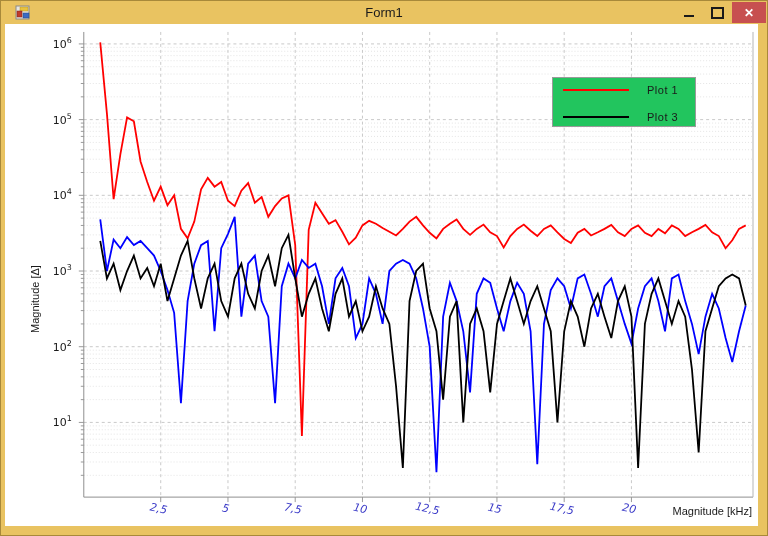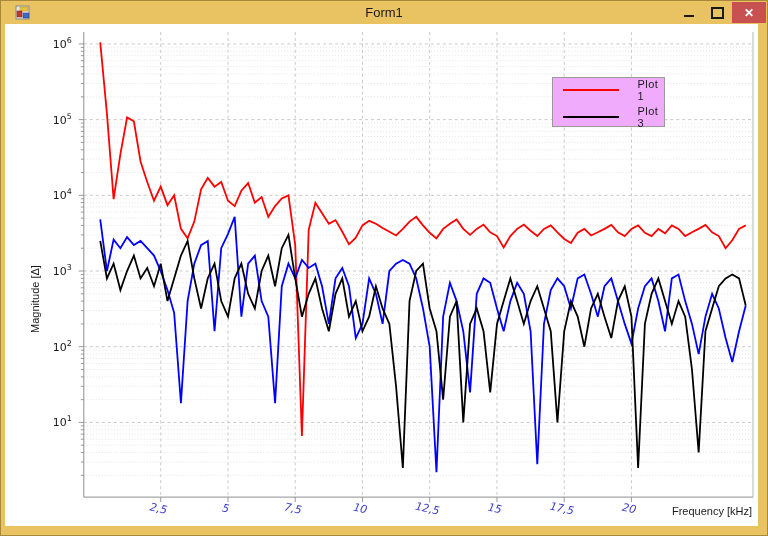--- a/index.html
+++ b/index.html
@@ -13,21 +13,21 @@
   .min-glyph{width:10px;height:2px;background:#1a1a1a;margin-top:6px;}
   .max-glyph{width:9px;height:8px;border:2px solid #1a1a1a;background:transparent;}
   .wbtn.close{width:34px;background:#c75050;}
   .close-glyph{color:#fff;font-size:12px;font-weight:bold;line-height:1;}
   .content{position:absolute;left:4px;top:23px;right:9px;bottom:9px;background:#fff;}
   .content svg{position:absolute;inset:0;width:100%;height:100%;}
   svg text{font-family:"DejaVu Sans",sans-serif;}
   .ylabel{position:absolute;left:24px;top:309px;transform-origin:0 0;transform:rotate(-90deg);
     white-space:nowrap;font-size:11px;color:#1a1a1a;}
   .xlabel{position:absolute;right:6px;top:481px;font-size:11px;color:#1a1a1a;}
-  .legend{position:absolute;left:547px;top:53px;width:113px;height:50px;background:#f0abfc;
+  .legend{position:absolute;left:547px;top:53px;width:144px;height:50px;background:#22c55e;
     border:1px solid #9a9a9a;box-sizing:border-box;padding:5px 0 3px 0;
     display:flex;flex-direction:column;justify-content:space-between;gap:10px;}
   .lrow{display:flex;align-items:center;height:13px;}
   .lline{width:66px;height:2px;margin-left:10px;}
   .ltext{margin-left:18px;font-size:11px;letter-spacing:0.5px;color:#1a1a1a;}
 </style>
 </head>
 <body>
 
 <div class="window">
@@ -202,21 +202,21 @@
             <rect x="79" y="8" width="671" height="467"></rect>
           </clipPath>
         </defs>
         <g clip-path="url(#plotclip)">
           <polyline points="95.5,18.4 102.2,90.0 108.9,175.8 115.7,130.7 122.4,93.8 129.2,97.7 135.9,138.0 142.6,158.6 149.4,177.4 156.1,163.3 162.9,181.9 169.6,172.0 176.4,205.7 183.1,215.2 189.8,198.4 196.6,166.0 203.3,154.5 210.1,163.3 216.8,158.6 223.6,177.4 230.3,182.8 237.0,167.4 243.8,159.7 250.5,179.4 257.3,173.7 264.0,193.6 270.8,182.8 277.5,175.1 284.2,172.0 291.0,222.0 297.7,413.7 304.5,206.7 311.2,179.4 317.9,190.0 324.7,200.6 331.4,196.9 338.2,208.6 344.9,221.2 351.7,214.6 358.4,202.2 365.1,197.6 371.9,200.6 378.6,204.8 385.4,208.6 392.1,212.3 398.9,205.7 405.6,198.4 412.3,193.6 419.1,202.2 425.8,209.6 432.6,215.2 439.3,205.7 446.1,200.6 452.8,196.2 459.5,205.7 466.3,211.7 473.0,205.7 479.8,201.4 486.5,209.1 493.3,212.9 500.0,224.3 506.7,212.9 513.5,205.7 520.2,201.4 527.0,207.6 533.7,212.9 540.4,205.7 547.2,202.2 553.9,209.1 560.7,215.8 567.4,219.8 574.2,209.6 580.9,205.7 587.6,212.3 594.4,209.1 601.1,205.7 607.9,201.8 614.6,209.1 621.4,212.9 628.1,205.7 634.8,202.2 641.6,209.6 648.3,212.9 655.1,205.7 661.8,210.1 668.6,202.2 675.3,205.7 682.0,212.9 688.8,209.1 695.5,205.7 702.3,201.8 709.0,209.1 715.7,212.9 722.5,225.1 729.2,217.1 736.0,205.7 742.7,202.2" fill="none" stroke="#ff0000" stroke-width="1.8"></polyline>
           <polyline points="95.5,196.2 102.2,248.0 108.9,216.5 115.7,225.1 122.4,214.0 129.2,222.0 135.9,217.8 142.6,225.1 149.4,232.5 156.1,248.0 162.9,267.1 169.6,290.0 176.4,380.6 183.1,278.2 189.8,240.6 196.6,222.0 203.3,217.8 210.1,308.5 216.8,225.1 223.6,210.7 230.3,193.6 237.0,293.8 243.8,240.6 250.5,232.5 257.3,278.2 264.0,293.8 270.8,380.6 277.5,263.3 284.2,240.6 291.0,255.4 297.7,236.9 304.5,244.9 311.2,240.6 317.9,263.3 324.7,301.1 331.4,255.4 338.2,244.9 344.9,263.3 351.7,315.3 358.4,301.1 365.1,255.4 371.9,270.9 378.6,301.1 385.4,248.0 392.1,240.6 398.9,236.9 405.6,240.6 412.3,255.4 419.1,285.6 425.8,324.0 432.6,450.0 439.3,293.8 446.1,259.8 452.8,278.2 459.5,308.5 466.3,369.8 473.0,270.9 479.8,255.4 486.5,259.8 493.3,285.6 500.0,308.5 506.7,278.2 513.5,259.8 520.2,270.9 527.0,308.5 533.7,442.0 540.4,301.1 547.2,267.1 553.9,255.4 560.7,263.3 567.4,285.6 574.2,255.4 580.9,251.5 587.6,270.9 594.4,293.8 601.1,263.3 607.9,255.4 614.6,278.2 621.4,301.1 628.1,320.9 634.8,285.6 641.6,263.3 648.3,255.4 655.1,278.2 661.8,308.5 668.6,255.4 675.3,251.5 682.0,278.2 688.8,301.1 695.5,331.4 702.3,293.8 709.0,270.9 715.7,285.6 722.5,315.3 729.2,339.3 736.0,308.5 742.7,282.7" fill="none" stroke="#0000ff" stroke-width="1.8"></polyline>
           <polyline points="95.5,217.8 102.2,255.4 108.9,240.6 115.7,267.1 122.4,248.0 129.2,232.5 135.9,255.4 142.6,244.9 149.4,263.3 156.1,240.6 162.9,278.2 169.6,255.4 176.4,232.5 183.1,217.8 189.8,255.4 196.6,285.6 203.3,255.4 210.1,240.6 216.8,278.2 223.6,293.8 230.3,255.4 237.0,240.6 243.8,270.9 250.5,285.6 257.3,248.0 264.0,232.5 270.8,263.3 277.5,225.1 284.2,211.7 291.0,255.4 297.7,293.8 304.5,270.9 311.2,255.4 317.9,285.6 324.7,308.5 331.4,270.9 338.2,255.4 344.9,293.8 351.7,278.2 358.4,308.5 365.1,293.8 371.9,263.3 378.6,285.6 385.4,301.1 392.1,363.7 398.9,445.8 405.6,278.2 412.3,248.0 419.1,240.6 425.8,285.6 432.6,308.5 439.3,377.1 446.1,293.8 452.8,278.2 459.5,400.0 466.3,301.1 473.0,285.6 479.8,308.5 486.5,369.8 493.3,301.1 500.0,278.2 506.7,255.4 513.5,278.2 520.2,301.1 527.0,278.2 533.7,263.3 540.4,285.6 547.2,308.5 553.9,400.0 560.7,308.5 567.4,278.2 574.2,293.8 580.9,324.0 587.6,285.6 594.4,270.9 601.1,293.8 607.9,315.3 614.6,278.2 621.4,263.3 628.1,293.8 634.8,445.8 641.6,301.1 648.3,270.9 655.1,255.4 661.8,278.2 668.6,301.1 675.3,278.2 682.0,293.8 688.8,346.9 695.5,430.2 702.3,308.5 709.0,285.6 715.7,263.3 722.5,255.4 729.2,251.5 736.0,255.4 742.7,282.7" fill="none" stroke="#000000" stroke-width="1.8"></polyline>
         </g>
       </svg>
     <div class="ylabel">Magnitude [Δ]</div>
-    <div class="xlabel">Frequency [kHz]</div>
+    <div class="xlabel">Magnitude [kHz]</div>
     <div class="legend">
       <div class="lrow">
         <span class="lline" style="background: rgb(255, 0, 0);"></span>
         <span class="ltext">Plot 1</span>
       </div>
       <div class="lrow">
         <span class="lline" style="background: rgb(0, 0, 0);"></span>
         <span class="ltext">Plot 3</span>
       </div>
     </div>

